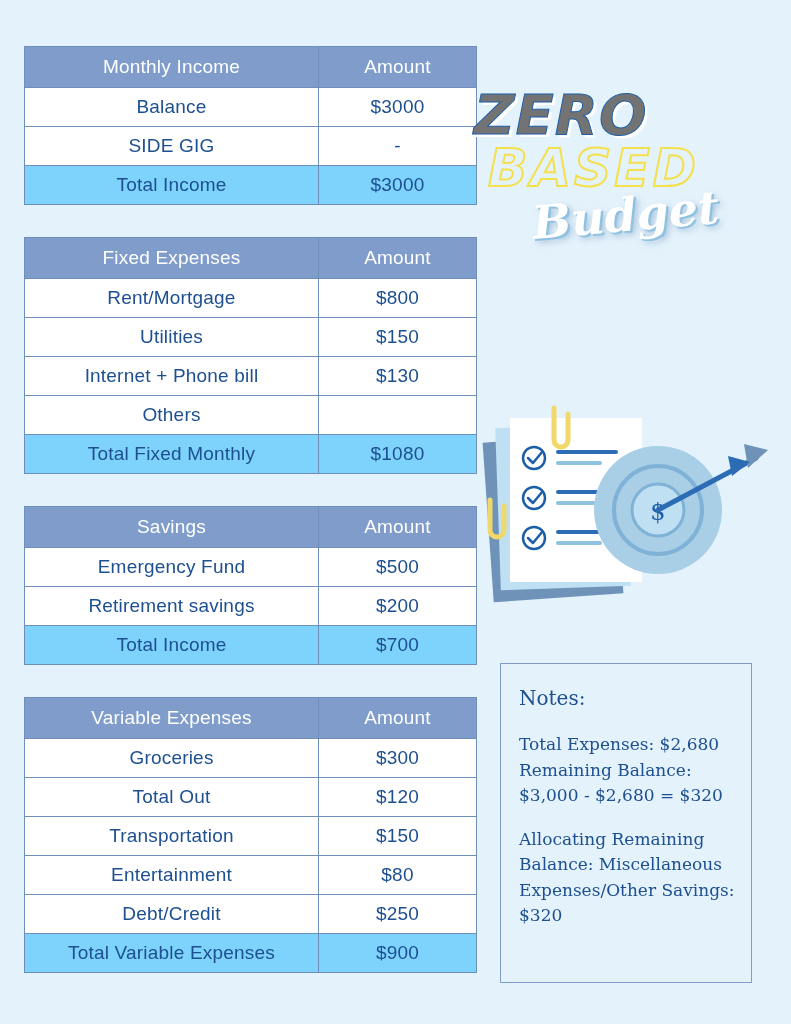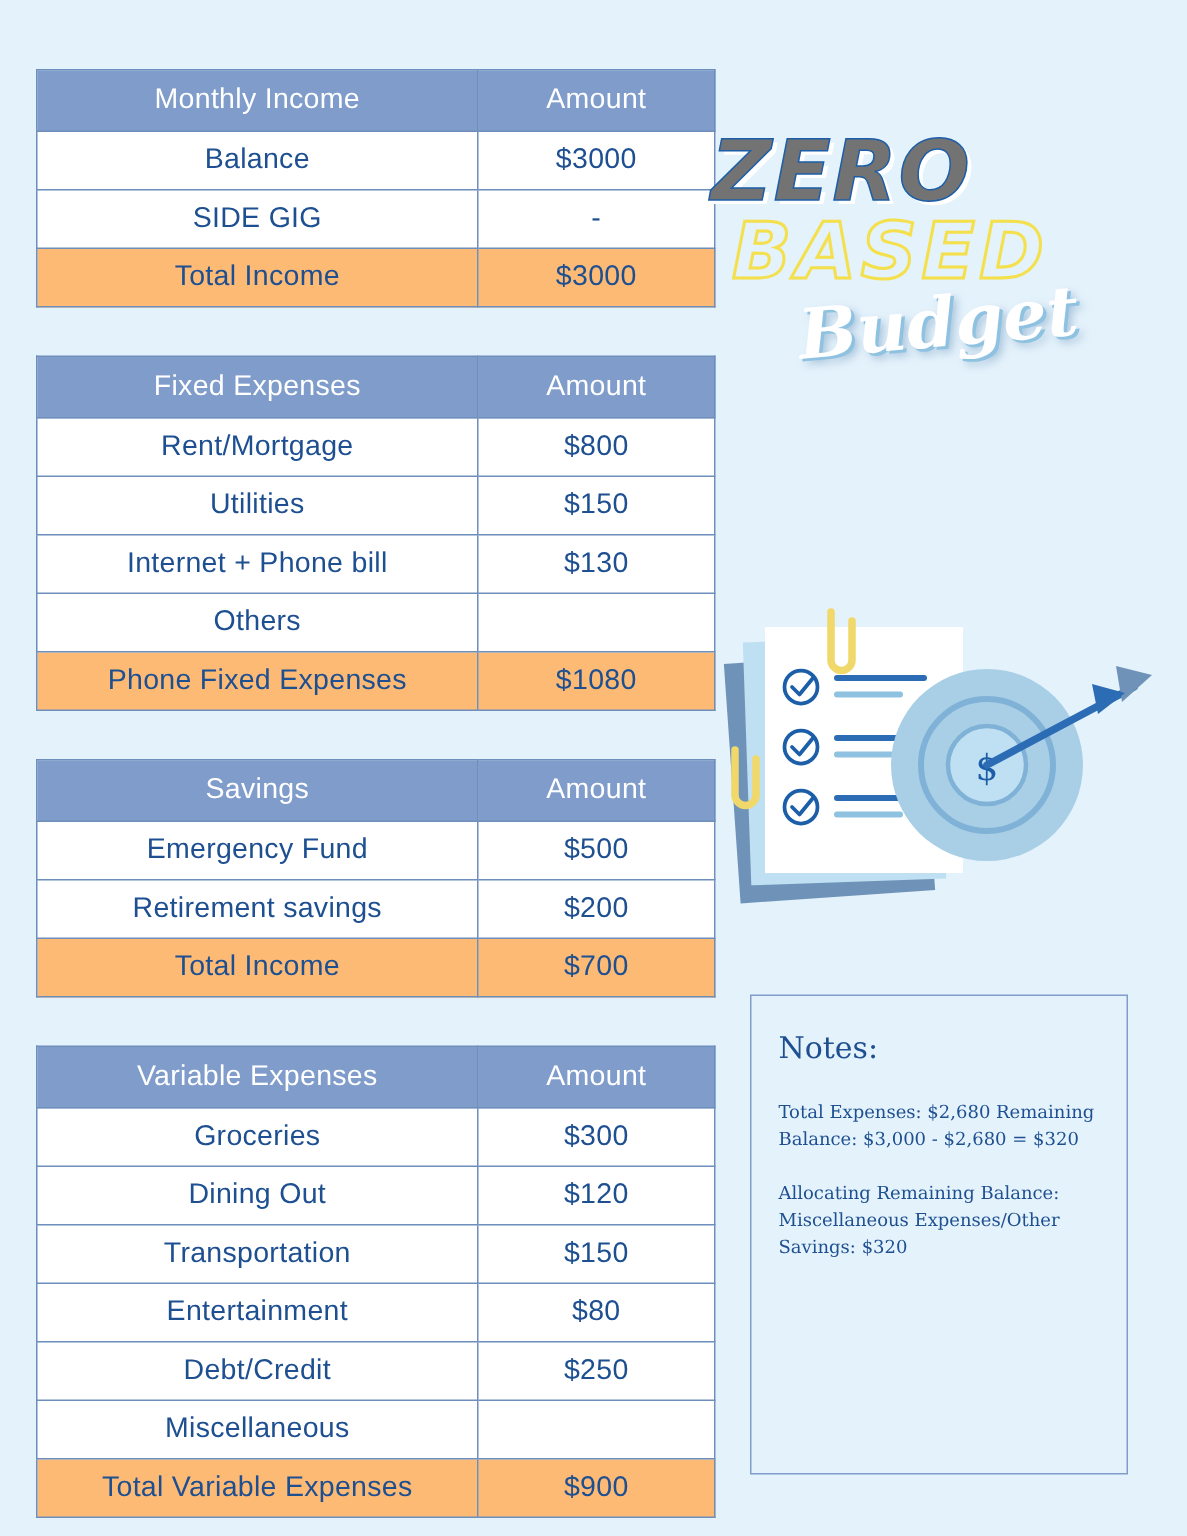--- a/index.html
+++ b/index.html
@@ -54,21 +54,21 @@
     background: #7f9ccb;
     color: #ffffff;
     font-size: 19px;
     height: 40px;
     border-color: #6e8ebc;
   }
   table.budget tbody td {
     background: #ffffff;
   }
   table.budget tbody tr.total td {
-    background: #fdba74;
+    background: #7dd3fc;
   }
 
   
   .right-col {
     position: absolute;
     left: 470px;
     top: 60px;
     width: 300px;
   }
 
@@ -138,21 +138,21 @@
     box-sizing: border-box;
   }
   .notes-title {
     font-family: "DejaVu Serif", serif;
     font-size: 20px;
     color: #1d4f91;
     margin-bottom: 22px;
   }
   .notes-p {
     font-family: "DejaVu Serif", serif;
-    font-size: 12px;
+    font-size: 17px;
     color: #1d4f91;
     line-height: 1.5;
     margin: 0 0 18px 0;
   }
 </style>
 </head>
 <body>
 
 <div class="page">
 
@@ -199,21 +199,21 @@
         </tr>
         <tr>
           <td>Internet + Phone bill</td>
           <td>$130</td>
         </tr>
         <tr>
           <td>Others</td>
           <td></td>
         </tr>
         <tr class="total">
-          <td>Phone Fixed Expenses</td>
+          <td>Total Fixed Monthly</td>
           <td>$1080</td>
         </tr>
       </tbody>
     </table>
 
     <table class="budget">
       <thead>
         <tr>
           <td class="col-label">Savings</td>
           <td class="col-amount">Amount</td>
@@ -241,38 +241,34 @@
           <td class="col-label">Variable Expenses</td>
           <td class="col-amount">Amount</td>
         </tr>
       </thead>
       <tbody>
         <tr>
           <td>Groceries</td>
           <td>$300</td>
         </tr>
         <tr>
-          <td>Dining Out</td>
+          <td>Total Out</td>
           <td>$120</td>
         </tr>
         <tr>
           <td>Transportation</td>
           <td>$150</td>
         </tr>
         <tr>
           <td>Entertainment</td>
           <td>$80</td>
         </tr>
         <tr>
           <td>Debt/Credit</td>
           <td>$250</td>
-        </tr>
-        <tr>
-          <td>Miscellaneous</td>
-          <td></td>
         </tr>
         <tr class="total">
           <td>Total Variable Expenses</td>
           <td>$900</td>
         </tr>
       </tbody>
     </table>
 
   </div>
 

